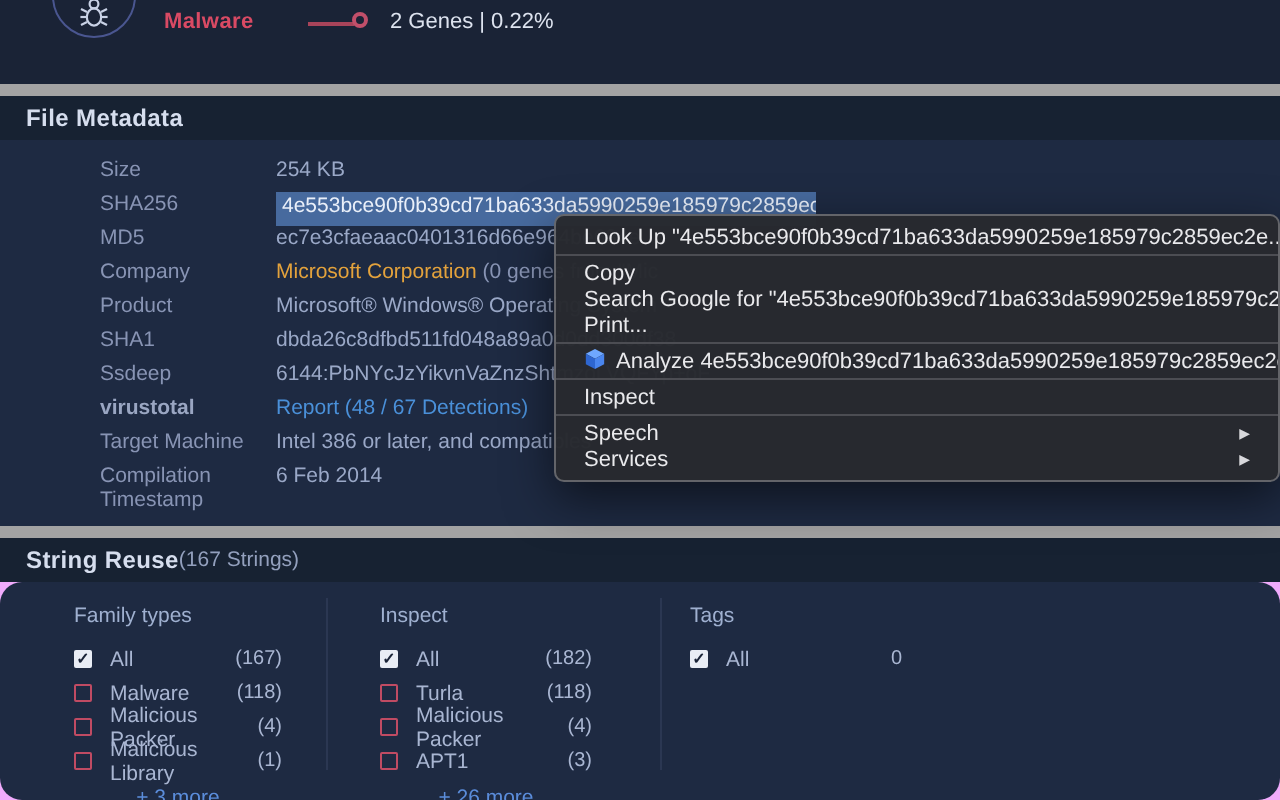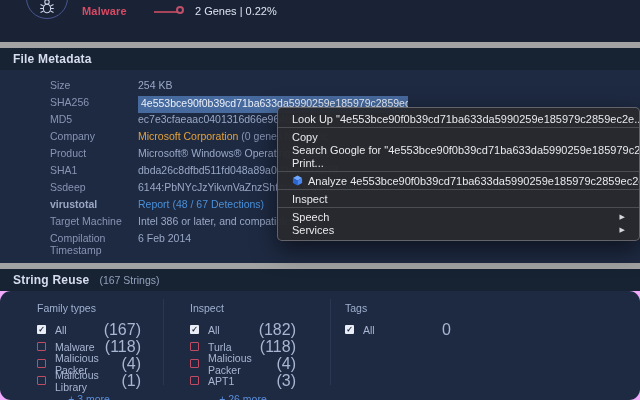--- a/index.html
+++ b/index.html
@@ -16,21 +16,21 @@
              color:#d94a64; letter-spacing:.2px; }
   .gene-line { position:absolute; left:154px; top:11px; width:23px; height:2px; background:#a8445a; }
   .gene-knob { position:absolute; left:176px; top:6px; width:8px; height:8px;
                border:2px solid #c14f6a; border-radius:50%; background:transparent; }
   .gene-text { position:absolute; left:195px; top:5px; font-size:11px; color:#dde3ef; }
 
   
   .strip { height:28px; background:#172232; border-top:6px solid #a3a3a3;
            display:flex; align-items:center; padding-left:13px; }
   .strip .title { font-size:12px; font-weight:bold; color:#d6deee; letter-spacing:.2px; }
-  .strip .subtitle { font-size:10.5px; color:#93a0bd; margin-left:10px; }
+  .strip .subtitle { font-size:10.5px; color:#93a0bd; margin-left:0; }
 
   
   .meta { height:193px; background:#1e2a42; padding-top:9px; }
   .mrow { display:flex; height:17px; padding-left:50px; }
   .mrow.tall { height:30px; }
   .mlabel { width:88px; flex:none; font-size:10.5px; color:#8894b4; line-height:12px; }
   .mlabel.vt { font-weight:bold; color:#9aa6c2; }
   .mvalue { font-size:10.5px; color:#9aa8c7; white-space:nowrap; }
   .mvalue .orange { color:#e3a23c; }
   .mvalue .dim { color:#8894b4; }
@@ -44,21 +44,21 @@
   .fcol { position:absolute; top:0; }
   .fcol-header { font-size:10.5px; color:#9fb0d0; margin:11px 0 7px 0; }
   .frow { display:flex; align-items:center; height:17px; }
   .cb { width:9px; height:9px; flex:none; border:1.5px solid #c04b63; margin-right:9px;
         display:flex; align-items:center; justify-content:center; border-radius:1px; }
   .cb.checked { border:none; background:#e9edf5; color:#1a2438; font-size:8px;
                 font-weight:bold; line-height:9px; }
   .cb .tick { display:none; }
   .cb.checked .tick { display:block; }
   .flabel { font-size:10.5px; color:#a9b6d2; }
-  .fcount { font-size:16px; color:#a9b6d2; margin-left:auto;text-align:center; }
+  .fcount { font-size:10px; color:#a9b6d2; margin-left:auto;text-align:center; }
   .fmore { font-size:10.5px; color:#5b8ddb; text-align:center; margin-top:4px; cursor:pointer; }
 
   
   .cmenu { position:absolute; left:277px; top:107px; width:363px; z-index:10;
            background:rgba(40,42,47,0.98); border:1px solid rgba(255,255,255,0.28);
            border-radius:5px; padding:4px 0; box-shadow:0 8px 24px rgba(0,0,0,0.55); }
   .citem { display:flex; align-items:center; height:13px; padding:0 14px;
            font-size:11px; color:#e9e9ec; white-space:nowrap; overflow:hidden; }
   .csep { height:1px; background:#4c4d53; margin:2px 0; }
   .citem .cube { flex:none; margin-right:5px; margin-top:1px; }

